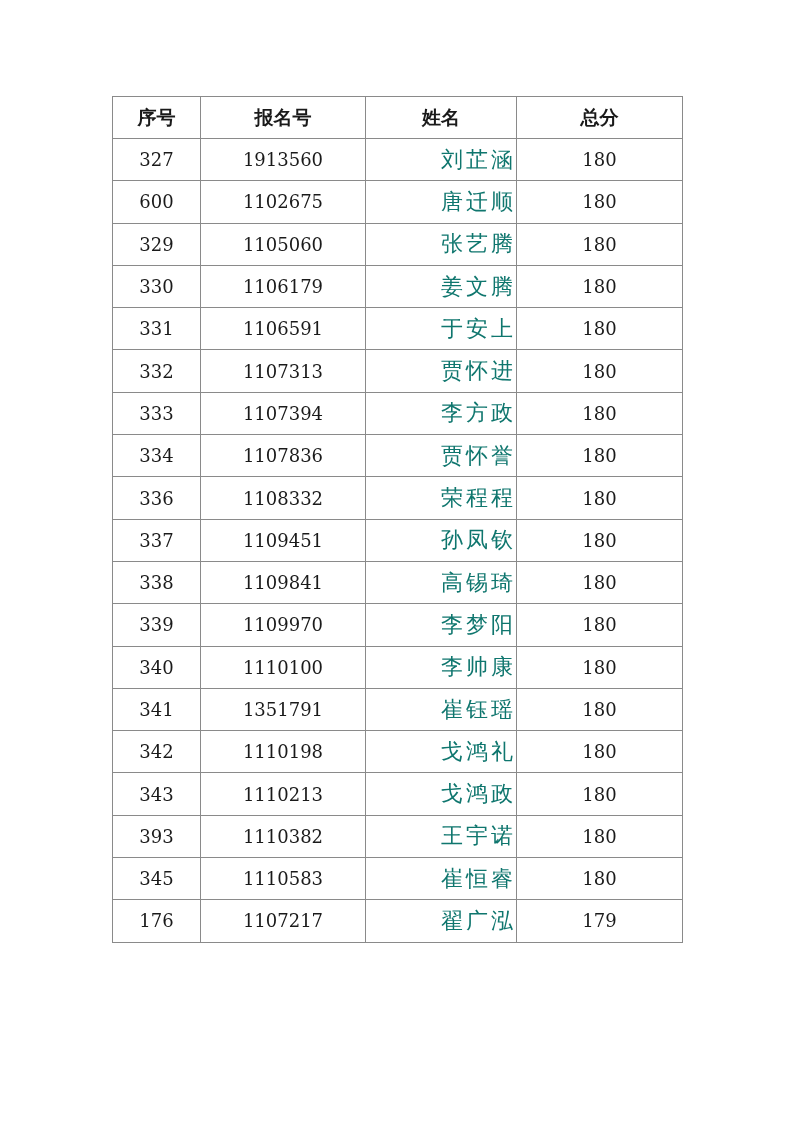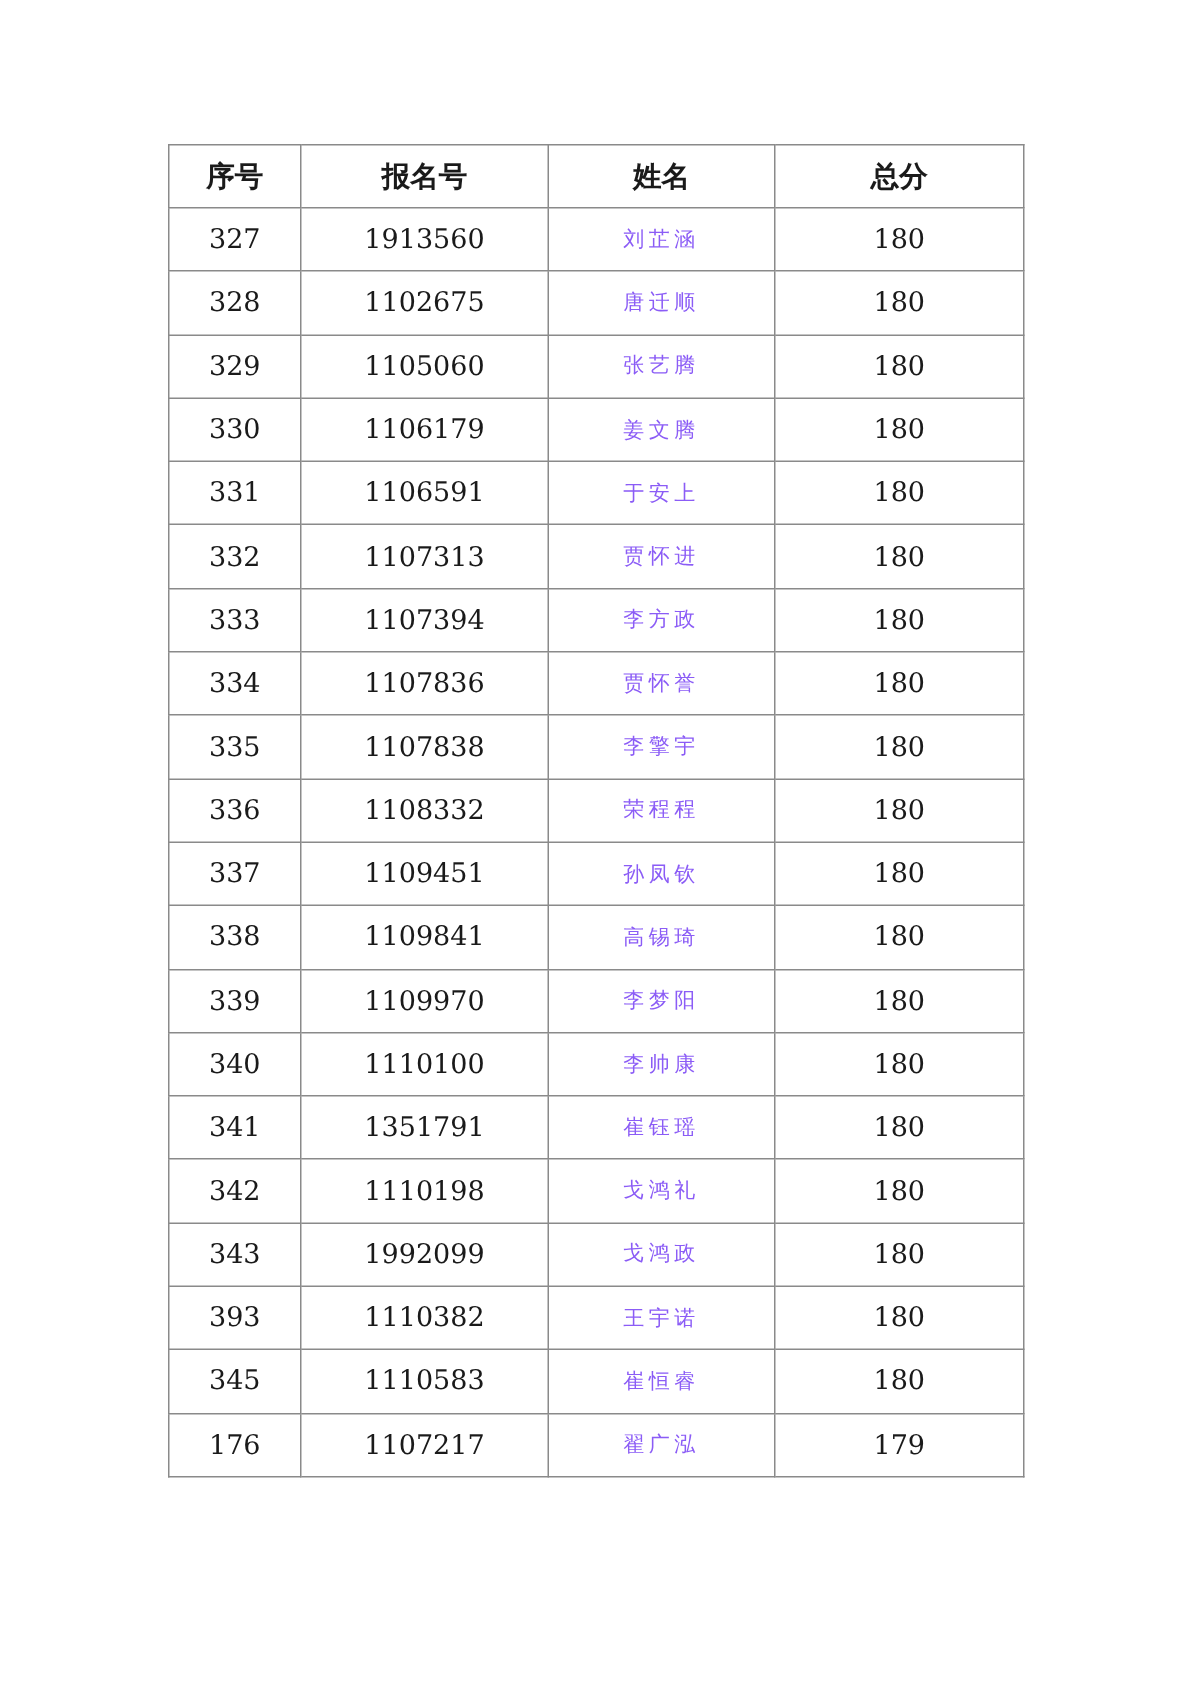--- a/index.html
+++ b/index.html
@@ -19,21 +19,21 @@
     font-family:"DejaVu Sans", sans-serif;
     font-weight:bold; font-size:19px;margin-top:26px;
   }
   .score-table td {
     height:41.3px;
     font-family:"DejaVu Serif", "Liberation Serif", serif;
     font-size:18px;
   }
   .score-table td.name {
     font-family:"DejaVu Sans", sans-serif;
-    font-size:14px; letter-spacing:3px; font-weight:300; color:#8b5cf6;
+    font-size:22px; letter-spacing:3px; font-weight:300; color:#0f766e;text-align:right;
   }
   col.c1 { width:88px; } col.c2 { width:165px; } col.c3 { width:151px; } col.c4 { width:166px; }
 </style>
 </head>
 <body>
 
 <table class="score-table">
   <colgroup>
       <col class="c1">
       <col class="c2">
@@ -49,21 +49,21 @@
     </tr>
   </thead>
   <tbody id="tbody">
       <tr>
         <td>327</td>
         <td>1913560</td>
         <td class="name">刘芷涵</td>
         <td>180</td>
       </tr>
       <tr>
-        <td>328</td>
+        <td>600</td>
         <td>1102675</td>
         <td class="name">唐迁顺</td>
         <td>180</td>
       </tr>
       <tr>
         <td>329</td>
         <td>1105060</td>
         <td class="name">张艺腾</td>
         <td>180</td>
       </tr>
@@ -88,26 +88,20 @@
       <tr>
         <td>333</td>
         <td>1107394</td>
         <td class="name">李方政</td>
         <td>180</td>
       </tr>
       <tr>
         <td>334</td>
         <td>1107836</td>
         <td class="name">贾怀誉</td>
-        <td>180</td>
-      </tr>
-      <tr>
-        <td>335</td>
-        <td>1107838</td>
-        <td class="name">李擎宇</td>
         <td>180</td>
       </tr>
       <tr>
         <td>336</td>
         <td>1108332</td>
         <td class="name">荣程程</td>
         <td>180</td>
       </tr>
       <tr>
         <td>337</td>
@@ -140,21 +134,21 @@
         <td>180</td>
       </tr>
       <tr>
         <td>342</td>
         <td>1110198</td>
         <td class="name">戈鸿礼</td>
         <td>180</td>
       </tr>
       <tr>
         <td>343</td>
-        <td>1992099</td>
+        <td>1110213</td>
         <td class="name">戈鸿政</td>
         <td>180</td>
       </tr>
       <tr>
         <td>393</td>
         <td>1110382</td>
         <td class="name">王宇诺</td>
         <td>180</td>
       </tr>
       <tr>

